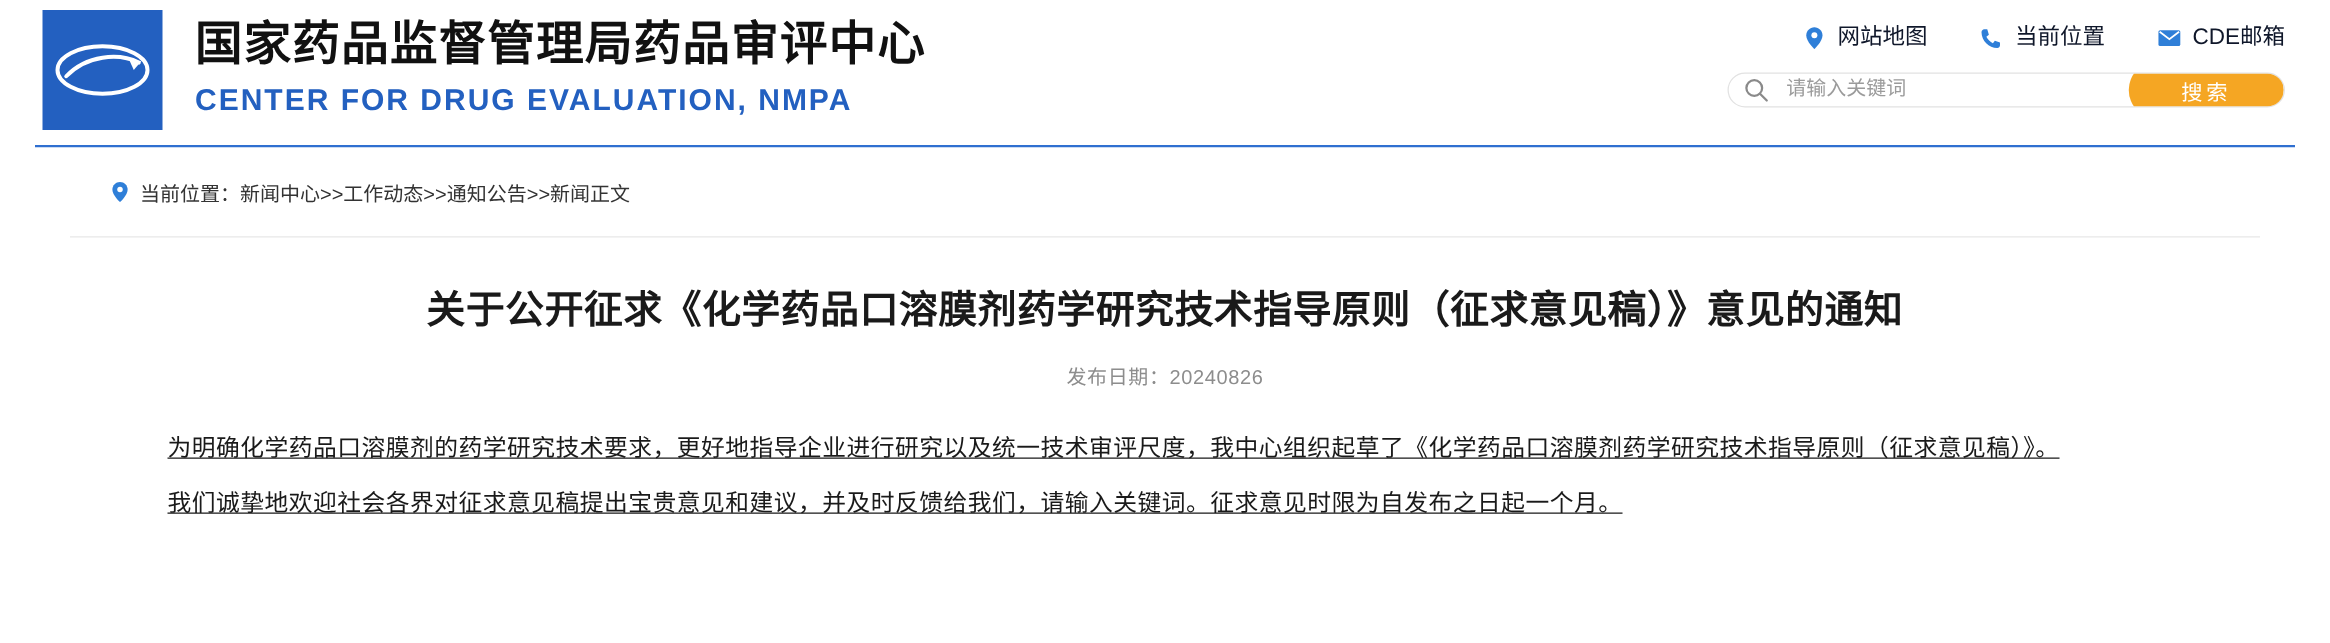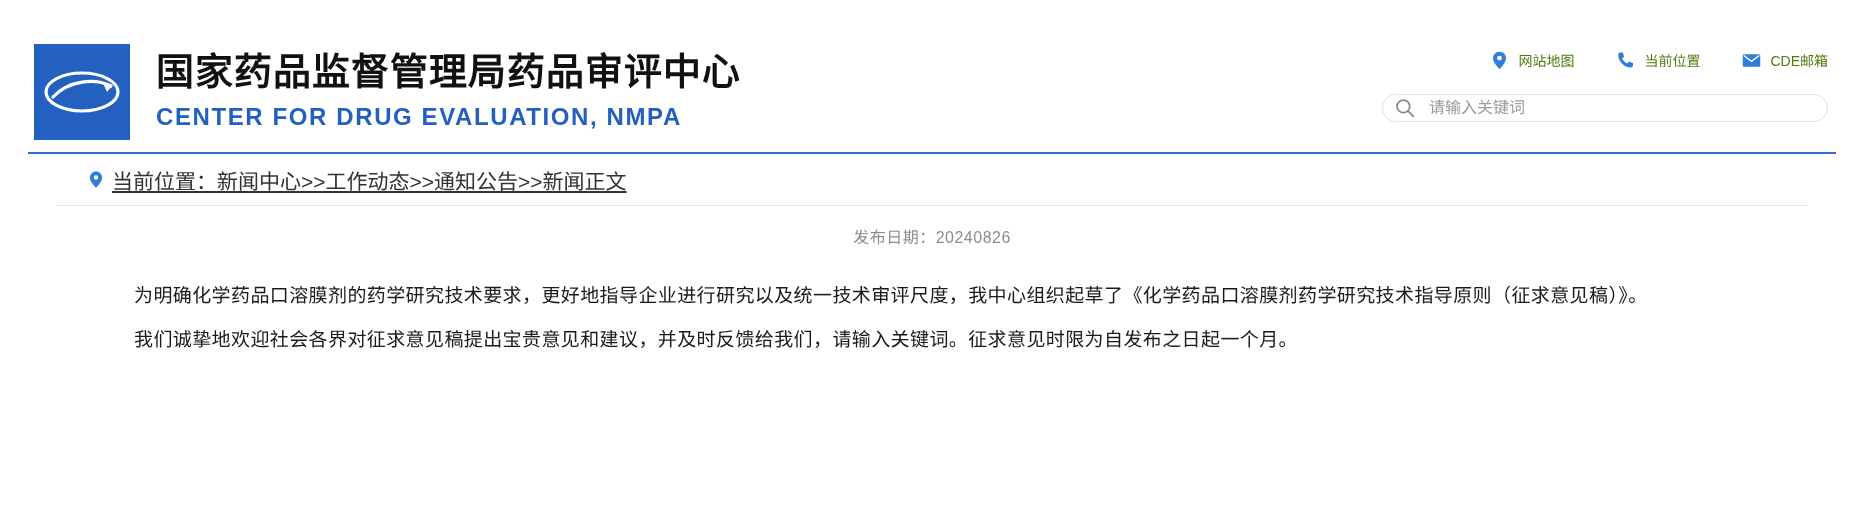--- a/index.html
+++ b/index.html
@@ -37,21 +37,20 @@
     height: 514px;
     background: #ffffff;
   }
 
   
   .header {
     position: relative;
     height: 118px;
     background: #ffffff;
     border-bottom: 2px solid #2f6fd0;
-    margin-top: 36px;
   }
 
   .logo {
     position: absolute;
     left: 6px;
     top: 8px;
     width: 96px;
     height: 96px;
     background: #2360c0;
     display: flex;
@@ -89,24 +88,24 @@
   .quick-links {
     position: absolute;
     right: 8px;
     top: 14px;
     display: flex;
     align-items: center;
     gap: 42px;
   }
   .quick-link {
     display: flex;
-    align-items: center;
+    align-items: flex-end;
     gap: 9px;
-    font-size: 14px;
-    color: #4d7c0f;
+    font-size: 18px;
+    color: #0f172a;
     cursor: pointer;
     white-space: nowrap;
   }
   .ql-icon {
     width: 19px;
     height: 19px;
     display: inline-flex;
     align-items: center;
     justify-content: center;
     color: #2f7fd8;
@@ -163,26 +162,25 @@
   .body-area {
     position: relative;
     background: #ffffff;
     padding: 0 28px;
   }
 
   .breadcrumb {
     display: flex;
     align-items: center;
     gap: 8px;
-    height: 52px;
-    font-size: 21px;
+    height: 72px;
+    font-size: 16px;
     color: #333333;
     border-bottom: 1px solid #e7e7e7;
     padding-left: 32px;
-    text-decoration: underline;
   }
   .pin-icon {
     width: 16px; height: 18px;
     color: #2f7fd8;
     display: inline-flex; align-items: center; justify-content: center;
   }
 
   .article-title {
     text-align: center;
     font-size: 31px;
@@ -205,20 +203,21 @@
     margin: 26px 40px 0 40px;
     font-size: 19px;
     color: #1a1a1a;
     line-height: 44px;
     letter-spacing: 0.4px;
   }
   .article-body p {
     margin: 0;
     text-indent: 2em;
     text-align: justify;
+    text-decoration: underline;
   }
 </style>
 </head>
 <body>
 
 <div class="page">
 
   <div class="gutter-left"></div>
   <div class="gutter-right"></div>
 
@@ -275,36 +274,38 @@
       </div>
 
       <div class="search-wrap">
         <span class="search-icon">
           <svg width="20" height="20" viewBox="0 0 20 20" aria-hidden="true">
             <circle cx="8.4" cy="8.4" r="6.3" fill="none" stroke="#8a8a8a" stroke-width="1.8"></circle>
             <line x1="13.2" y1="13.2" x2="18.4" y2="18.4" stroke="#8a8a8a" stroke-width="1.8" stroke-linecap="round"></line>
           </svg>
         </span>
         <input class="search-input" type="text" placeholder="请输入关键词" style="">
+        <button class="search-btn">搜索</button>
       </div>
 
     </div>
 
     <div class="body-area">
 
       <div class="breadcrumb">
         <span class="pin-icon">
           <svg width="14" height="17" viewBox="0 0 14 17" aria-hidden="true">
             <path d="M7 0.6 C3.6 0.6 0.9 3.3 0.9 6.7 C0.9 11.1 7 16.6 7 16.6 C7 16.6 13.1 11.1 13.1 6.7 C13.1 3.3 10.4 0.6 7 0.6 Z" fill="#2f7fd8"></path>
             <circle cx="7" cy="6.5" r="2.2" fill="#ffffff"></circle>
           </svg>
         </span>
         <span>当前位置：新闻中心&gt;&gt;工作动态&gt;&gt;通知公告&gt;&gt;新闻正文</span>
       </div>
 
+      <h1 class="article-title">关于公开征求《化学药品口溶膜剂药学研究技术指导原则（征求意见稿）》意见的通知</h1>
 
       <div class="pub-date">发布日期：20240826</div>
 
       <div class="article-body">
         <p>为明确化学药品口溶膜剂的药学研究技术要求，更好地指导企业进行研究以及统一技术审评尺度，我中心组织起草了《化学药品口溶膜剂药学研究技术指导原则（征求意见稿）》。</p>
         <p>我们诚挚地欢迎社会各界对征求意见稿提出宝贵意见和建议，并及时反馈给我们，请输入关键词。征求意见时限为自发布之日起一个月。</p>
       </div>
 
     </div>
 

